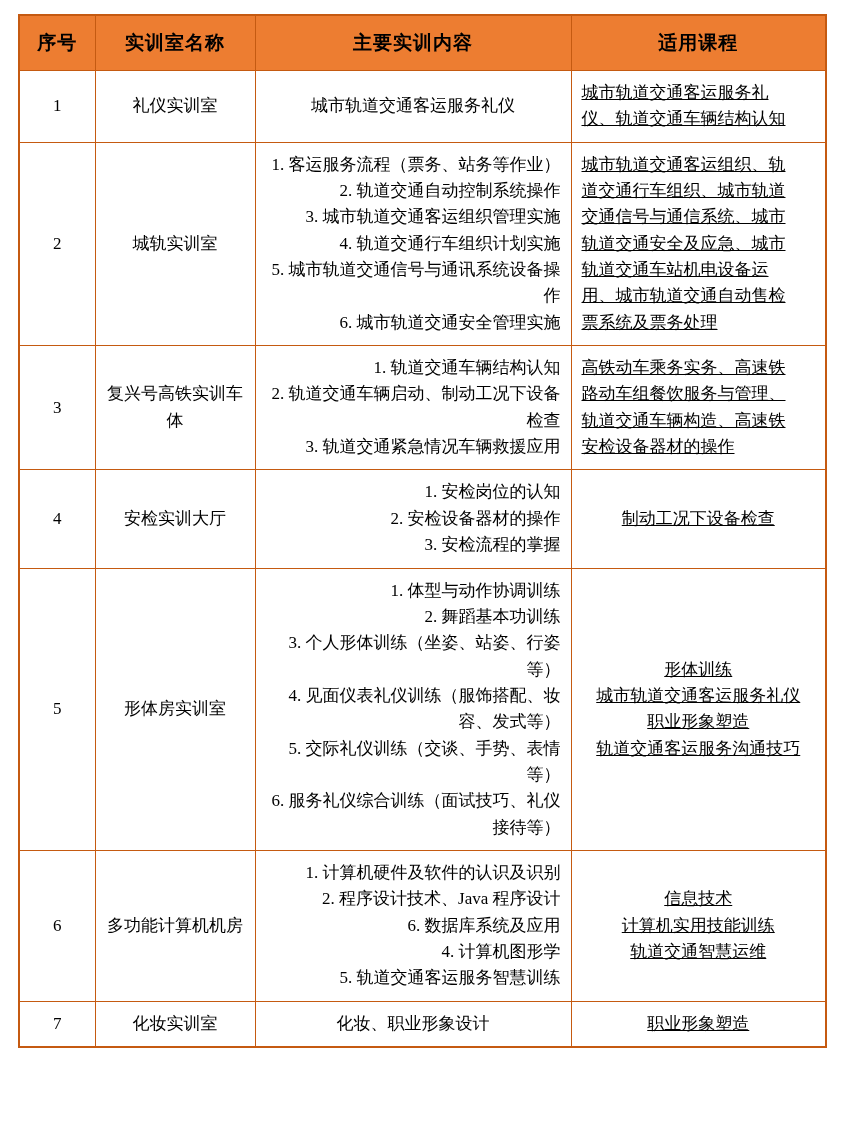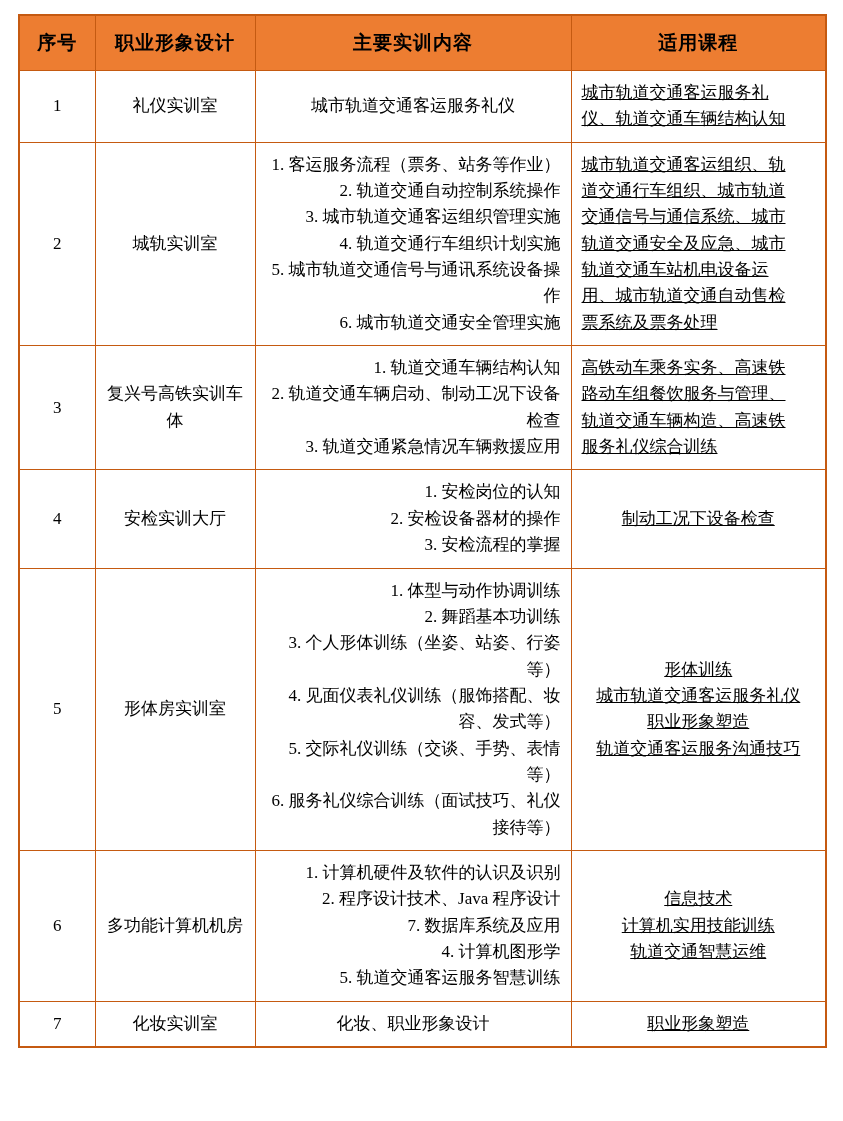--- a/index.html
+++ b/index.html
@@ -79,21 +79,21 @@
   <table class="lab-table">
     <colgroup>
       <col class="c-no">
       <col class="c-name">
       <col class="c-cont">
       <col class="c-course">
     </colgroup>
     <thead>
       <tr>
         <th>序号</th>
-        <th>职业形象设计</th>
+        <th>实训室名称</th>
         <th>主要实训内容</th>
         <th>适用课程</th>
       </tr>
     </thead>
     <tbody id="table-body">
         <tr>
           <td class="no">1</td>
           <td class="name">礼仪实训室</td>
           <td class="content center">
             <div class="lines">
@@ -140,21 +140,21 @@
               <div>1. 轨道交通车辆结构认知</div>
               <div>2. 轨道交通车辆启动、制动工况下设备检查</div>
               <div>3. 轨道交通紧急情况车辆救援应用</div>
             </div>
           </td>
           <td class="course justify">
             <div class="lines">
               <div>高铁动车乘务实务、高速铁</div>
               <div>路动车组餐饮服务与管理、</div>
               <div>轨道交通车辆构造、高速铁</div>
-              <div>服务礼仪综合训练</div>
+              <div>安检设备器材的操作</div>
             </div>
           </td>
         </tr>
         <tr>
           <td class="no">4</td>
           <td class="name">安检实训大厅</td>
           <td class="content">
             <div class="lines">
               <div>1. 安检岗位的认知</div>
               <div>2. 安检设备器材的操作</div>
@@ -189,21 +189,21 @@
             </div>
           </td>
         </tr>
         <tr>
           <td class="no">6</td>
           <td class="name">多功能计算机机房</td>
           <td class="content">
             <div class="lines">
               <div>1. 计算机硬件及软件的认识及识别</div>
               <div>2. 程序设计技术、Java 程序设计</div>
-              <div>7. 数据库系统及应用</div>
+              <div>6. 数据库系统及应用</div>
               <div>4. 计算机图形学</div>
               <div>5. 轨道交通客运服务智慧训练</div>
             </div>
           </td>
           <td class="course">
             <div class="lines">
               <div>信息技术</div>
               <div>计算机实用技能训练</div>
               <div>轨道交通智慧运维</div>
             </div>

